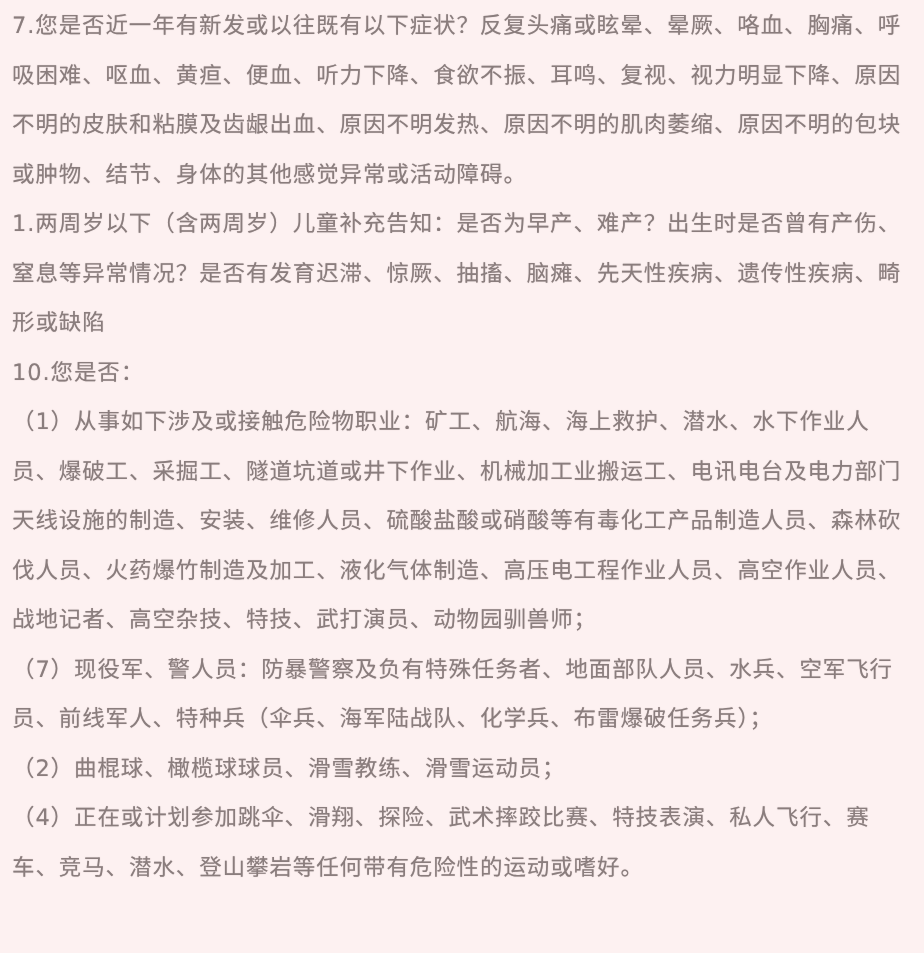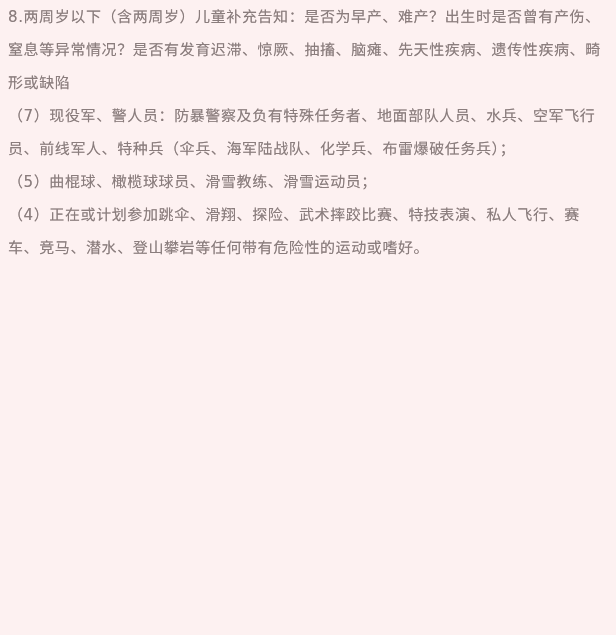--- a/index.html
+++ b/index.html
@@ -26,17 +26,20 @@
   }
   .doc p {
     margin: 0;
     padding: 0;
   }
 </style>
 </head>
 <body>
 
 <main class="doc">
-  <p>8.两周岁以下（含两周岁）儿童补充告知：是否为早产、难产？出生时是否曾有产伤、窒息等异常情况？是否有发育迟滞、惊厥、抽搐、脑瘫、先天性疾病、遗传性疾病、畸形或缺陷</p>
+  <p>7.您是否近一年有新发或以往既有以下症状？反复头痛或眩晕、晕厥、咯血、胸痛、呼吸困难、呕血、黄疸、便血、听力下降、食欲不振、耳鸣、复视、视力明显下降、原因不明的皮肤和粘膜及齿龈出血、原因不明发热、原因不明的肌肉萎缩、原因不明的包块或肿物、结节、身体的其他感觉异常或活动障碍。</p>
+  <p>1.两周岁以下（含两周岁）儿童补充告知：是否为早产、难产？出生时是否曾有产伤、窒息等异常情况？是否有发育迟滞、惊厥、抽搐、脑瘫、先天性疾病、遗传性疾病、畸形或缺陷</p>
+  <p>10.您是否：</p>
+  <p>（1）从事如下涉及或接触危险物职业：矿工、航海、海上救护、潜水、水下作业人员、爆破工、采掘工、隧道坑道或井下作业、机械加工业搬运工、电讯电台及电力部门天线设施的制造、安装、维修人员、硫酸盐酸或硝酸等有毒化工产品制造人员、森林砍伐人员、火药爆竹制造及加工、液化气体制造、高压电工程作业人员、高空作业人员、战地记者、高空杂技、特技、武打演员、动物园驯兽师；</p>
   <p>（7）现役军、警人员：防暴警察及负有特殊任务者、地面部队人员、水兵、空军飞行员、前线军人、特种兵（伞兵、海军陆战队、化学兵、布雷爆破任务兵）；</p>
-  <p>（5）曲棍球、橄榄球球员、滑雪教练、滑雪运动员；</p>
+  <p>（2）曲棍球、橄榄球球员、滑雪教练、滑雪运动员；</p>
   <p>（4）正在或计划参加跳伞、滑翔、探险、武术摔跤比赛、特技表演、私人飞行、赛车、竞马、潜水、登山攀岩等任何带有危险性的运动或嗜好。</p>
 </main>
 
 </body></html>

